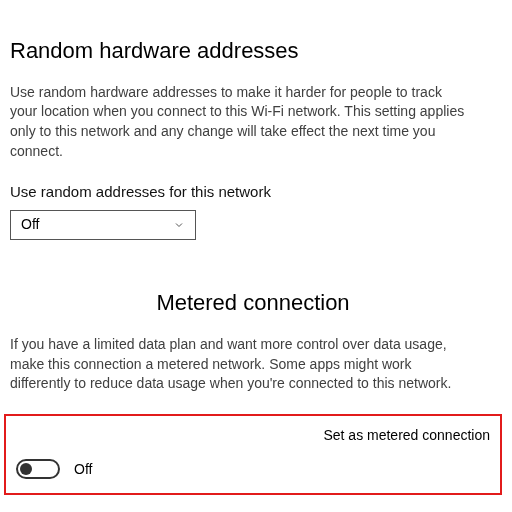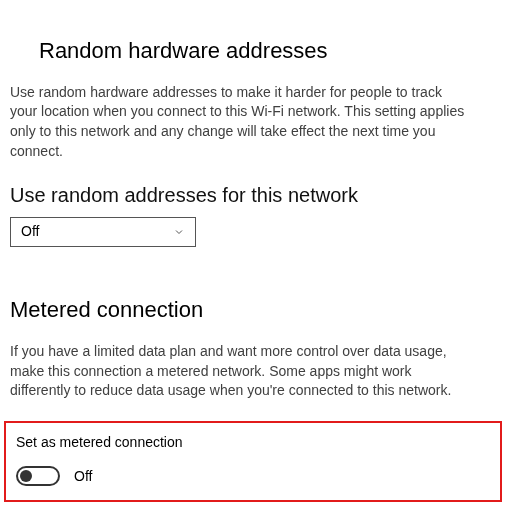--- a/index.html
+++ b/index.html
@@ -13,30 +13,30 @@
       font-size: 14px;
       line-height: 1.4;
     }
     .section-heading {
       font-size: 22px;
       font-weight: 400;
       color: #000;
       margin-top: 26px;
       margin-bottom: 16px;
     }
-    .section-heading.first { margin-top: 26px; margin-left: 29px; }
-    .section-heading.second { margin-top: 48px; }
+    .section-heading.first { margin-top: 26px; }
+    .section-heading.second { margin-top: 48px; text-align: center; }
     .desc {
       font-size: 14px;
       color: #404040;
       margin-bottom: 20px;
       max-width: 460px;
     }
     .field-label {
-      font-size: 20px;
+      font-size: 15px;
       color: #111;
       margin-bottom: 8px;
     }
     .combo {
       display: inline-flex;
       align-items: center;
       justify-content: space-between;
       border: 1px solid #555;
       background: #fff;
       width: 186px;
@@ -51,20 +51,21 @@
       align-items: center;
       justify-content: center;
     }
     .combo .chev svg { width: 12px; height: 12px; }
     .highlight-box {
       border: 2px solid #e21b1b;
       padding: 10px 10px 14px 10px;
       margin-top: 18px;
       margin-left: -6px;
       margin-right: -6px;
+      text-align: right;
     }
     .toggle-row {
       display: flex;
       align-items: center;
       gap: 14px;
       margin-top: 14px;
     }
     .toggle {
       position: relative;
       width: 44px;

